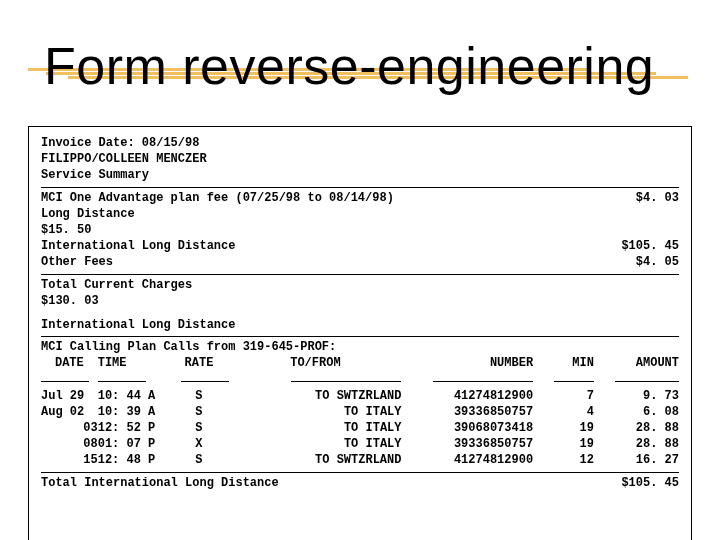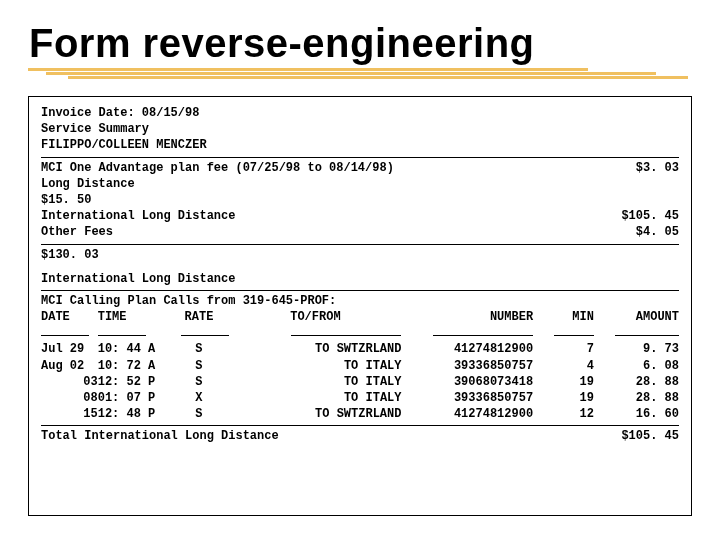--- a/index.html
+++ b/index.html
@@ -27,23 +27,23 @@
     z-index: 0;
   }
   .accent .bar {
     position: absolute;
     height: 3px;
     background: #f0c060;
   }
   h1 {
     position: relative;
     z-index: 1;
-    margin: 1px;
-    font-size: 40px;
-    font-weight: 700;
+    margin: 16px;
+    font-size: 52px;
+    font-weight: 400;
     letter-spacing: 0.5px;
     font-family: "Arial Black", Arial, sans-serif;
   }
   .panel {
     position: relative;
     z-index: 1;
     border: 1.5px solid #000;
     margin-top: 30px;
     padding: 8px 12px 8px 12px;
     font-family: Liberation Mono, monospace;
@@ -101,68 +101,69 @@
     <div class="bar" style="left:0; top:0; width:560px;"></div>
     <div class="bar" style="left:18px; top:4px; width:610px;"></div>
     <div class="bar" style="left:40px; top:8px; width:620px;"></div>
   </div>
 
   <h1>Form reverse-engineering</h1>
 
   <div class="panel">
 
     <div>Invoice Date: 08/15/98</div>
+    <div>FILIPPO/COLLEEN MENCZER</div>
     <div>Service Summary</div>
-    <div>FILIPPO/COLLEEN MENCZER</div>
     <div class="hr"></div>
 
     <div id="fees">
         <div class="row">
           <div class="grow">MCI One Advantage plan fee (07/25/98 to 08/14/98)</div>
-          <div class="amt">$3. 03</div>
+          <div class="amt">$4. 03</div>
         </div>
         <div class="row">
           <div class="grow">Long Distance</div>
           <div class="amt"></div>
         </div>
         <div class="row">
           <div class="grow">$15. 50</div>
           <div class="amt"></div>
         </div>
         <div class="row">
           <div class="grow">International Long Distance</div>
           <div class="amt">$105. 45</div>
         </div>
         <div class="row">
           <div class="grow">Other Fees</div>
           <div class="amt">$4. 05</div>
         </div>
       </div>
 
     <div class="hr"></div>
+    <div>Total Current Charges</div>
     <div>$130. 03</div>
 
     <div style="height:8px"></div>
     <div>International Long Distance</div>
     <div class="hr"></div>
     <div>MCI Calling Plan Calls from 319-645-PROF:</div>
 
     <table class="calls">
       <colgroup>
         <col class="c-date">
           <col class="c-time">
           <col class="c-rate">
         <col class="c-tf">
           <col class="c-num">
           <col class="c-min">
           <col class="c-amt">
       </colgroup>
       <thead>
         <tr>
-          <th style="text-align:left">DATE</th>
+          <th style="text-align:center">DATE</th>
           <th style="text-align:left">TIME</th>
           <th style="text-align:center">RATE</th>
           <th style="text-align:center">TO/FROM</th>
           <th>NUMBER</th>
           <th>MIN</th>
           <th>AMOUNT</th>
         </tr>
         <tr>
           <th style="text-align:left"><span class="th-u u-date"></span></th>
           <th style="text-align:left"><span class="th-u u-time"></span></th>
@@ -178,21 +179,21 @@
             <td style="text-align: left;">Jul 29</td>
             <td style="text-align: left;">10: 44 A</td>
             <td style="text-align: center;">S</td>
             <td style="text-align: right;">TO SWTZRLAND</td>
             <td style="text-align: right;">41274812900</td>
             <td style="text-align: right;">7</td>
             <td style="text-align: right;">9. 73</td>
           </tr>
           <tr>
             <td style="text-align: left;">Aug 02</td>
-            <td style="text-align: left;">10: 72 A</td>
+            <td style="text-align: left;">10: 39 A</td>
             <td style="text-align: center;">S</td>
             <td style="text-align: right;">TO ITALY</td>
             <td style="text-align: right;">39336850757</td>
             <td style="text-align: right;">4</td>
             <td style="text-align: right;">6. 08</td>
           </tr>
           <tr>
             <td style="text-align: right;">03</td>
             <td style="text-align: left;">12: 52 P</td>
             <td style="text-align: center;">S</td>
@@ -210,21 +211,21 @@
             <td style="text-align: right;">19</td>
             <td style="text-align: right;">28. 88</td>
           </tr>
           <tr>
             <td style="text-align: right;">15</td>
             <td style="text-align: left;">12: 48 P</td>
             <td style="text-align: center;">S</td>
             <td style="text-align: right;">TO SWTZRLAND</td>
             <td style="text-align: right;">41274812900</td>
             <td style="text-align: right;">12</td>
-            <td style="text-align: right;">16. 60</td>
+            <td style="text-align: right;">16. 27</td>
           </tr>
         </tbody>
     </table>
 
     <div class="hr"></div>
     <div class="row">
       <div class="grow">Total International Long Distance</div>
       <div class="amt">$105. 45</div>
     </div>
 

